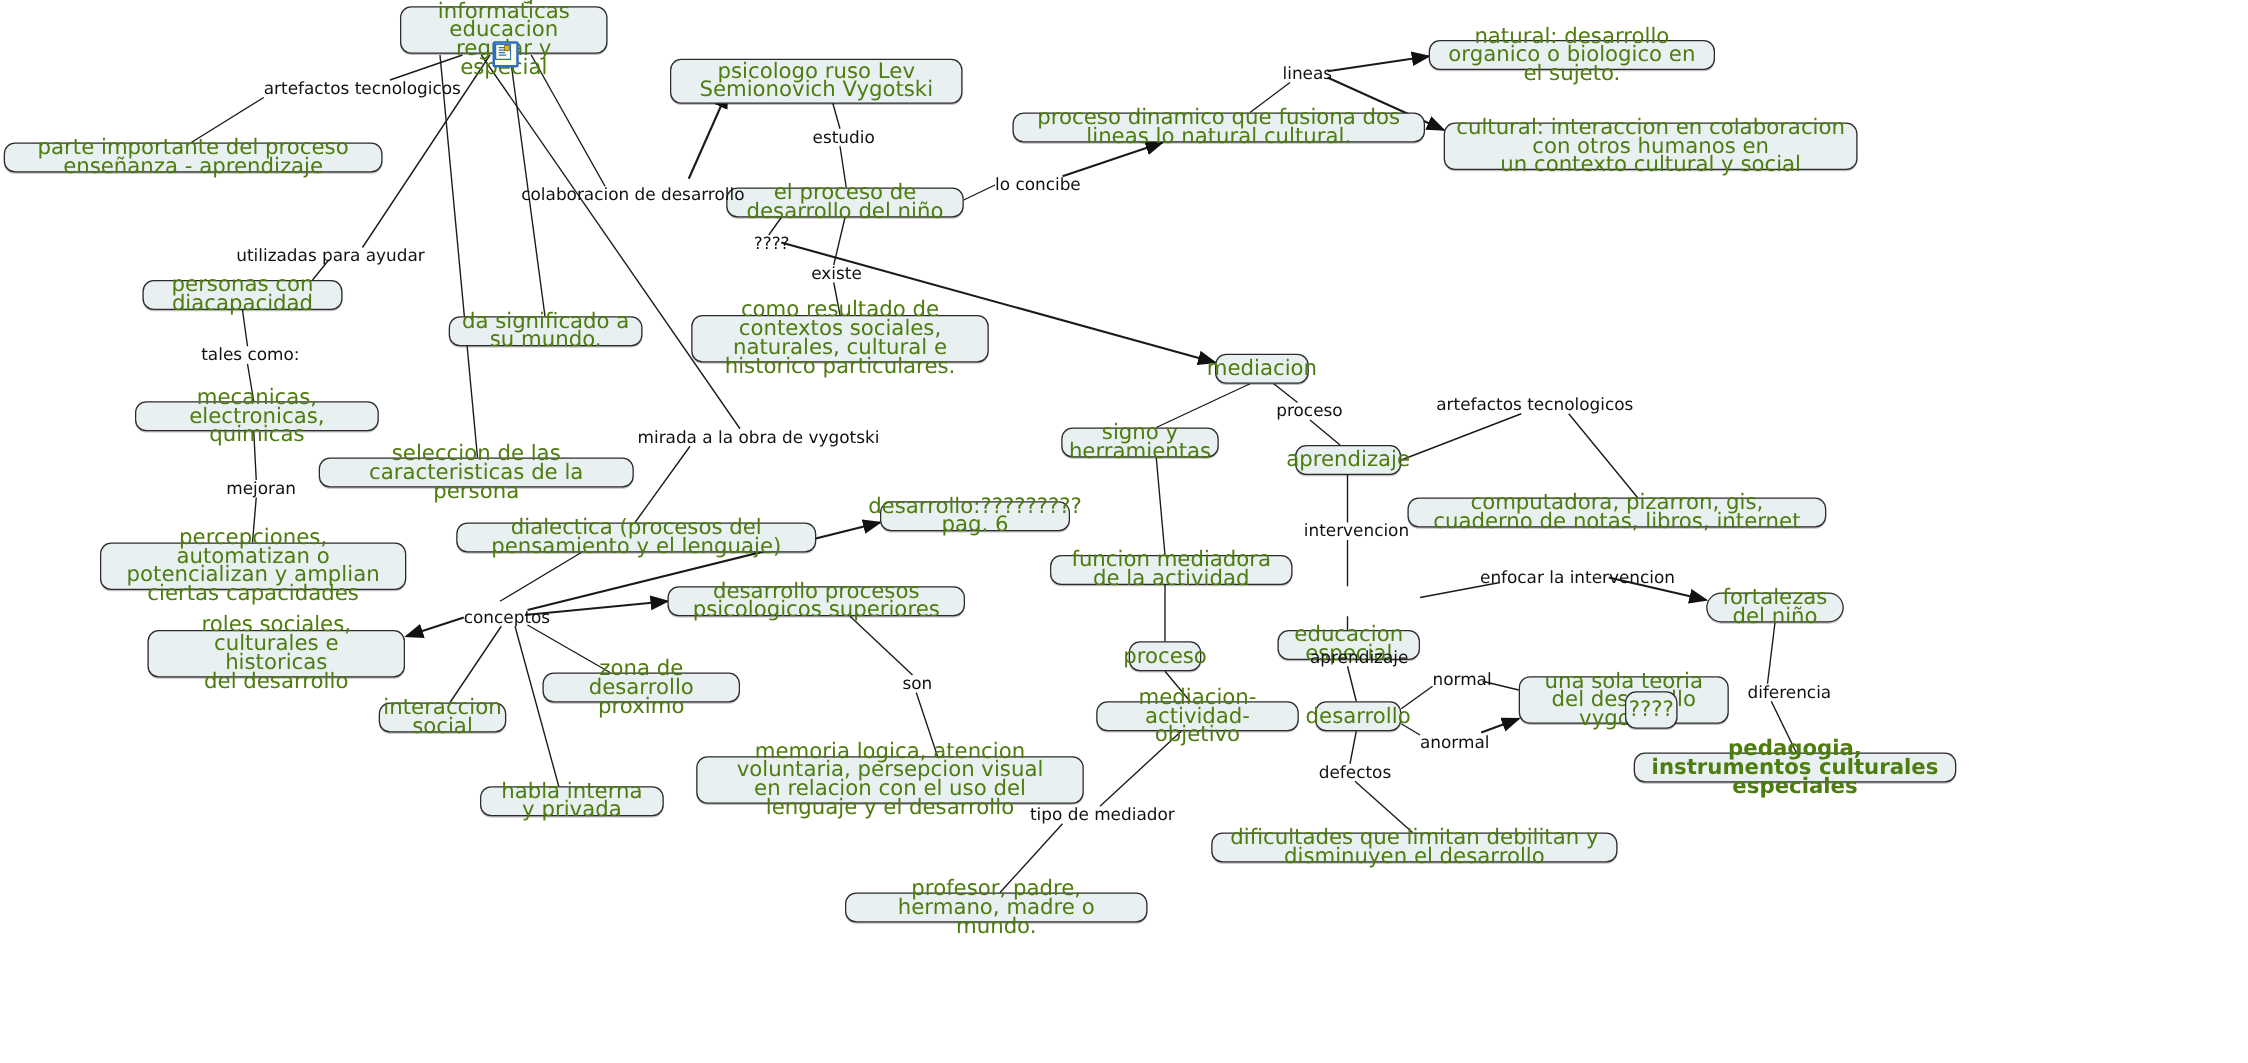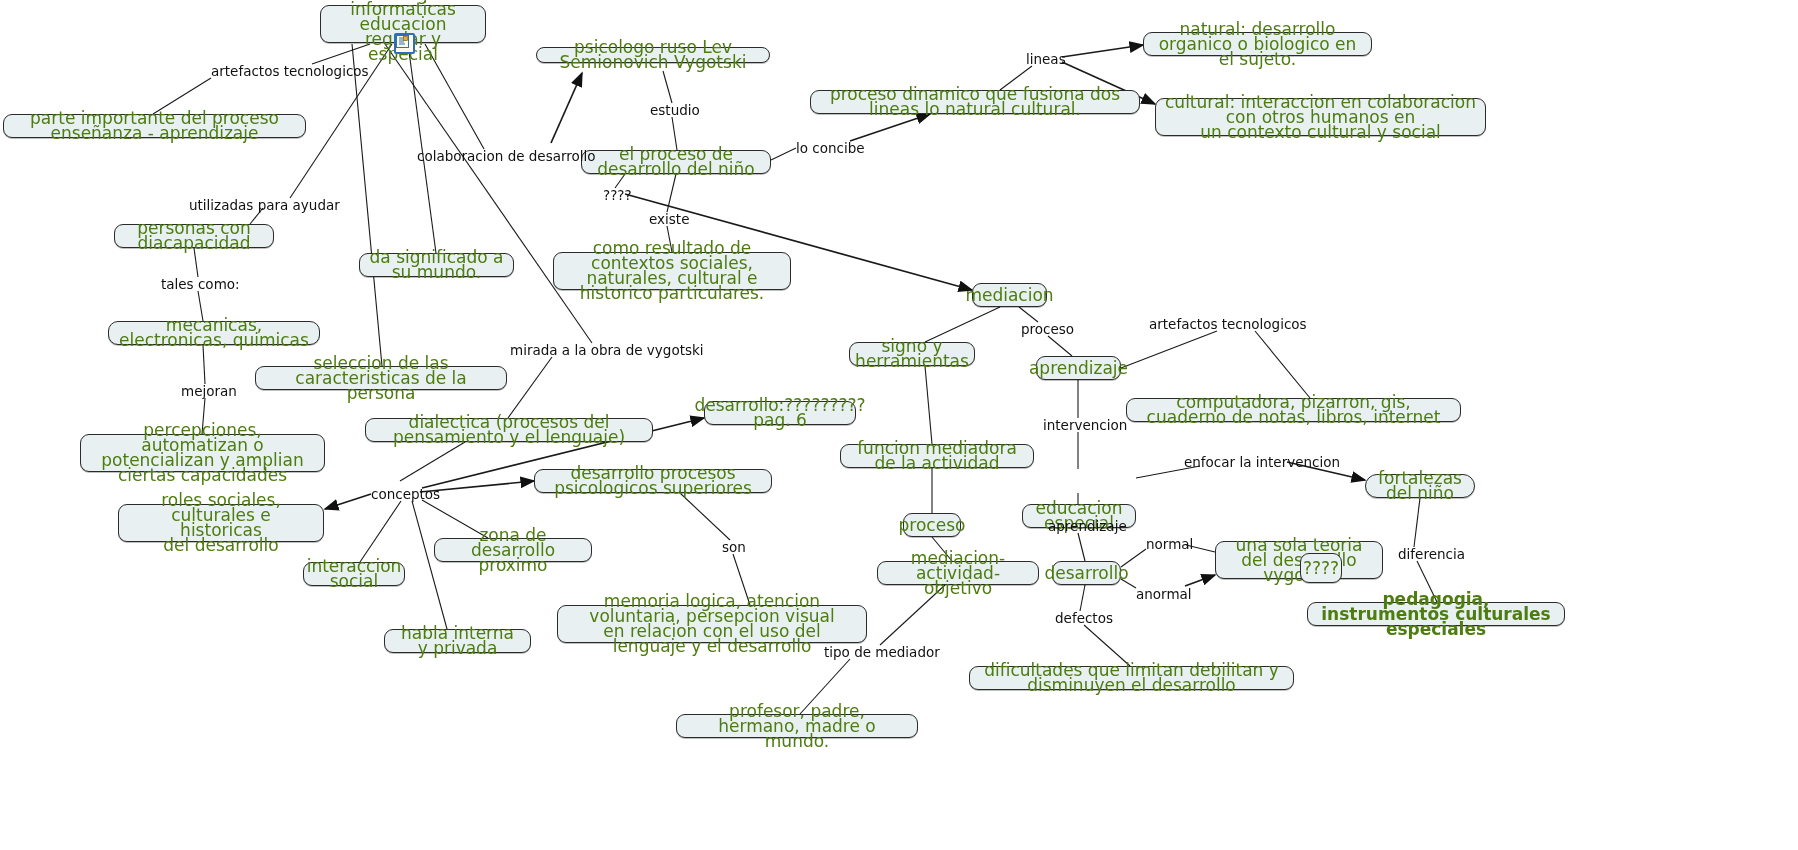--- a/index.html
+++ b/index.html
@@ -142,36 +142,36 @@
         <line x1="412" y1="501" x2="447" y2="629" stroke="#1a1a1a" stroke-width="1.1"></line>
         <line x1="422" y1="500" x2="488" y2="538" stroke="#1a1a1a" stroke-width="1.1"></line>
       </g>
   </svg>
 
   <div id="nodes-group">
       <div class="node root" style="left: 320px; top: 5px; width: 166px; height: 38px;">tecnologias  informaticas
 educacion regular y especial</div>
       <div class="node" style="left: 3px; top: 114px; width: 303px; height: 24px;">parte importante del proceso enseñanza - aprendizaje</div>
       <div class="node" style="left: 114px; top: 224px; width: 160px; height: 24px;">personas con diacapacidad</div>
-      <div class="node" style="left: 108px; top: 321px; width: 212px; height: 24px; border-radius: 10px;">mecanicas, electronicas, quimicas</div>
+      <div class="node" style="left: 108px; top: 321px; width: 195px; height: 24px;">mecanicas, electronicas, quimicas</div>
       <div class="node" style="left: 80px; top: 434px; width: 245px; height: 38px;">percepciones, automatizan o
 potencializan y amplian ciertas capacidades</div>
       <div class="node" style="left: 118px; top: 504px; width: 206px; height: 38px;">roles sociales, culturales e historicas
 del desarrollo</div>
       <div class="node" style="left: 303px; top: 562px; width: 102px; height: 24px;">interaccion social</div>
       <div class="node" style="left: 384px; top: 629px; width: 147px; height: 24px;">habla interna y privada</div>
       <div class="node" style="left: 434px; top: 538px; width: 158px; height: 24px;">zona de desarrollo proximo</div>
       <div class="node" style="left: 255px; top: 366px; width: 252px; height: 24px;">seleccion de las caracteristicas de la persona</div>
       <div class="node" style="left: 359px; top: 253px; width: 155px; height: 24px;">da significado a su mundo.</div>
       <div class="node" style="left: 365px; top: 418px; width: 288px; height: 24px;">dialectica (procesos del pensamiento y el lenguaje)</div>
       <div class="node" style="left: 534px; top: 469px; width: 238px; height: 24px;">desarrollo procesos psicologicos superiores</div>
       <div class="node" style="left: 704px; top: 401px; width: 152px; height: 24px;">desarrollo:?????????pag. 6</div>
       <div class="node" style="left: 557px; top: 605px; width: 310px; height: 38px;">memoria logica, atencion voluntaria, persepcion visual
 en relacion con el uso del lenguaje y el desarrollo</div>
-      <div class="node" style="left: 536px; top: 47px; width: 234px; height: 16px;">psicologo ruso Lev Semionovich Vygotski</div>
+      <div class="node" style="left: 536px; top: 47px; width: 234px; height: 36px;">psicologo ruso Lev Semionovich Vygotski</div>
       <div class="node" style="left: 581px; top: 150px; width: 190px; height: 24px;">el proceso de desarrollo del niño</div>
       <div class="node" style="left: 553px; top: 252px; width: 238px; height: 38px;">como resultado de contextos sociales,
 naturales, cultural e historico particulares.</div>
       <div class="node" style="left: 810px; top: 90px; width: 330px; height: 24px;">proceso dinamico que fusiona dos lineas lo natural cultural.</div>
       <div class="node" style="left: 1143px; top: 32px; width: 229px; height: 24px;">natural: desarrollo organico o biologico en el sujeto.</div>
       <div class="node" style="left: 1155px; top: 98px; width: 331px; height: 38px;">cultural: interaccion en colaboracion con otros humanos en
 un contexto cultural y social</div>
       <div class="node" style="left: 972px; top: 283px; width: 75px; height: 24px;">mediacion</div>
       <div class="node" style="left: 849px; top: 342px; width: 126px; height: 24px;">signo y herramientas</div>
       <div class="node" style="left: 1036px; top: 356px; width: 85px; height: 24px;">aprendizaje</div>

